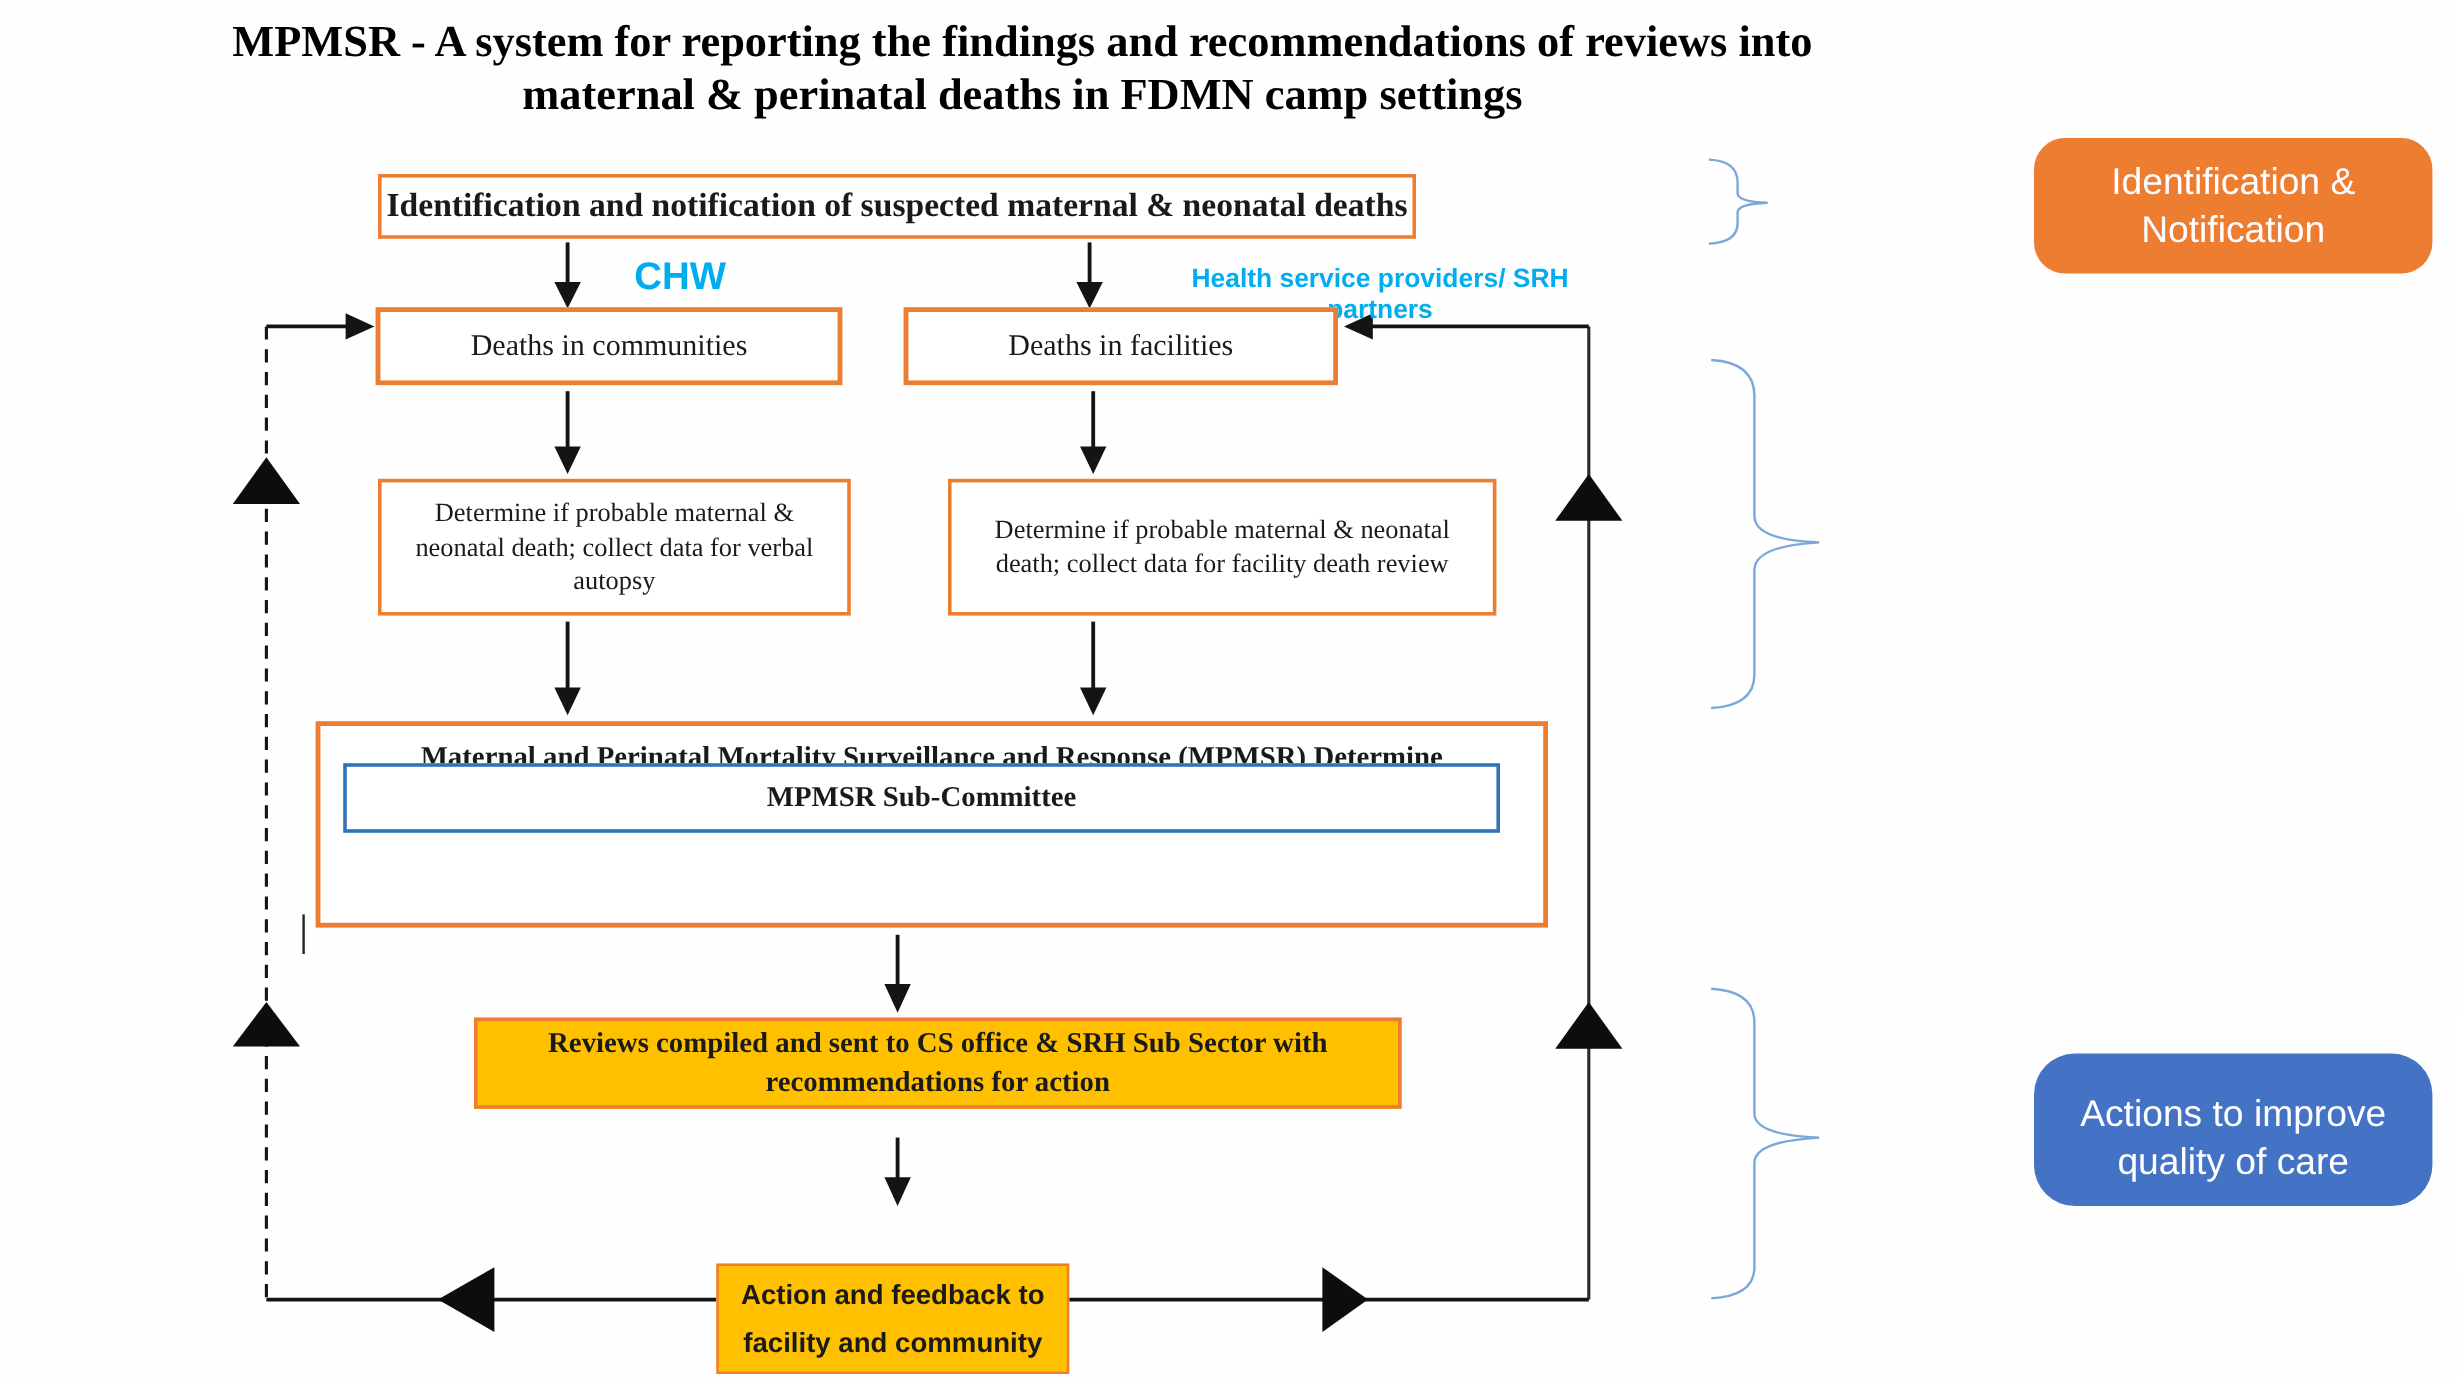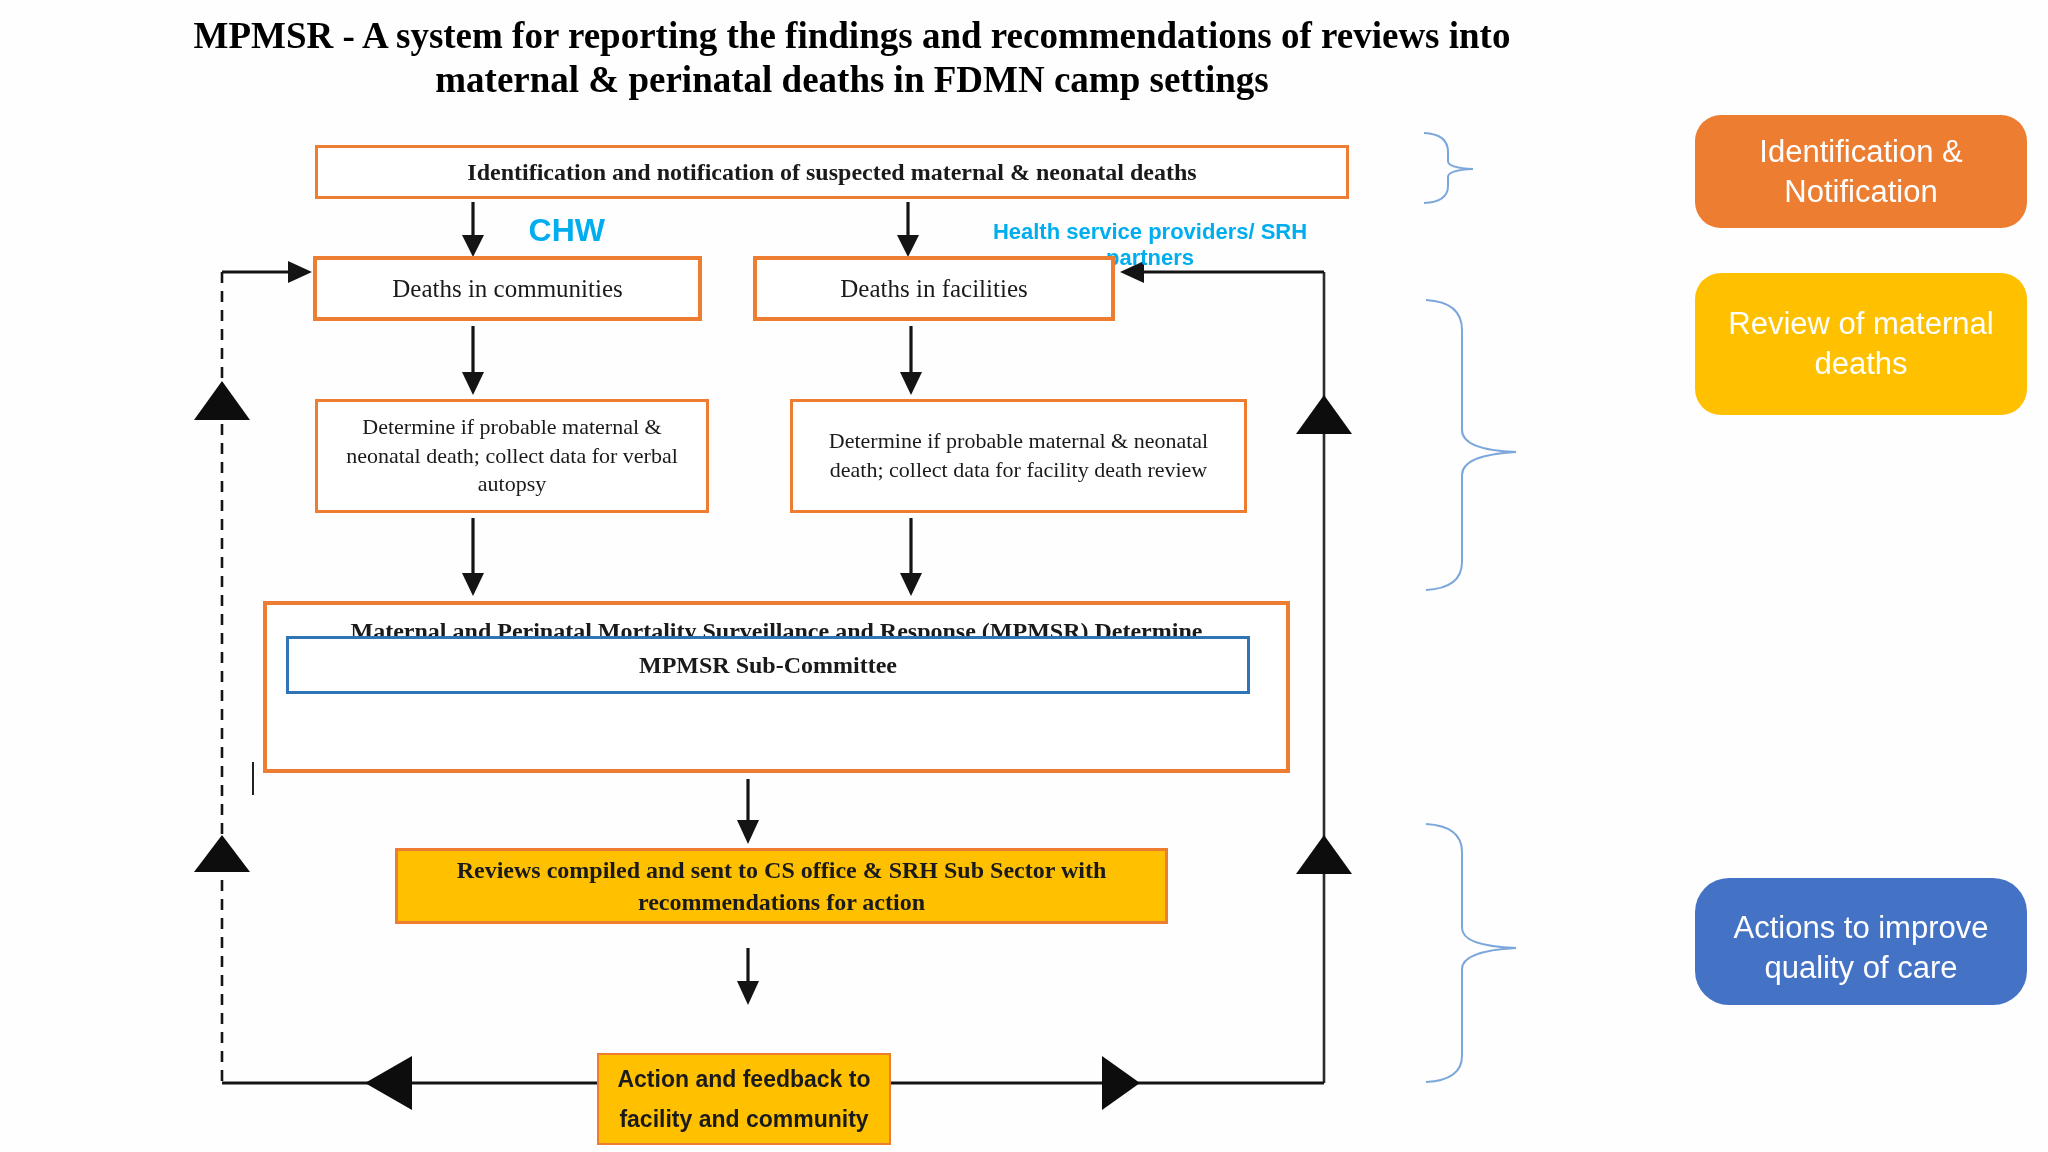--- a/index.html
+++ b/index.html
@@ -9,21 +9,21 @@
   }
   .abs { position:absolute; box-sizing:border-box; }
   #title-block { left:60px; top:14px; width:1584px; text-align:center;
     font-weight:700; font-size:37px; line-height:44px; color:#000; }
   .box {
     position:absolute; box-sizing:border-box; background:#ffffff;
     display:flex; align-items:center; justify-content:center; text-align:center;
     color:#1a1a1a; font-family:"Liberation Serif", serif;
   }
   .bo { border:3px solid var(--box-border-orange,#ED7D31); }
-  .b-top   { left:315px; top:145px; width:1034px; height:54px; font-weight:700; font-size:24px; }
+  .b-top   { left:315px; top:145px; width:865px; height:54px; font-weight:700; font-size:28px; }
   .lbl-blue{ position:absolute; font-family:"Liberation Sans", sans-serif; font-weight:700;
              color:var(--role-label-blue,#00AEEF); text-align:center; }
   .l-chw   { left:505px; top:212px; width:100px; font-size:32px;text-align:right; }
   .l-prov  { left:948px; top:219px; width:404px; font-size:22px; }
   .b-comm  { left:313px; top:256px; width:389px; height:65px; border-width:4px; font-size:25px; }
   .b-fac   { left:753px; top:256px; width:362px; height:65px; border-width:4px; font-size:25px; }
   .b-detc  { left:315px; top:399px; width:394px; height:114px; font-size:22px; line-height:1.3; padding:0 18px; }
   .b-detf  { left:790px; top:399px; width:457px; height:114px; font-size:22px; line-height:1.3; padding:0 24px; }
   .b-committee { left:263px; top:601px; width:1027px; height:172px; border-width:4px;
              flex-direction:column; justify-content:flex-start; padding-top:13px;
@@ -169,20 +169,17 @@
     <span>Reviews compiled and sent to CS office &amp; SRH Sub Sector with recommendations for action</span>
   </div>
 
   <div class="box b-act">
     <span>Action and feedback to facility and community</span>
   </div>
 
   <div class="phase-card p-ident" style="background: rgb(237, 125, 49);">
     <span>Identification &amp; Notification</span>
   </div>
-  <div class="phase-card p-rev" style="background: rgb(255, 192, 0);">
-    <span>Review of maternal deaths</span>
-  </div>
   <div class="phase-card p-act" style="background: rgb(68, 114, 196);">
     <span>Actions to improve quality of care</span>
   </div>
 
 </div>
 
 </body></html>

